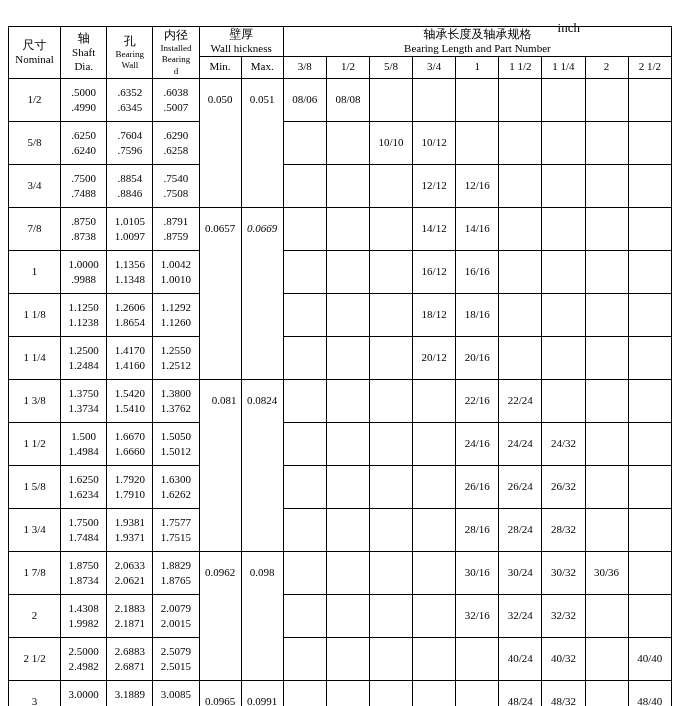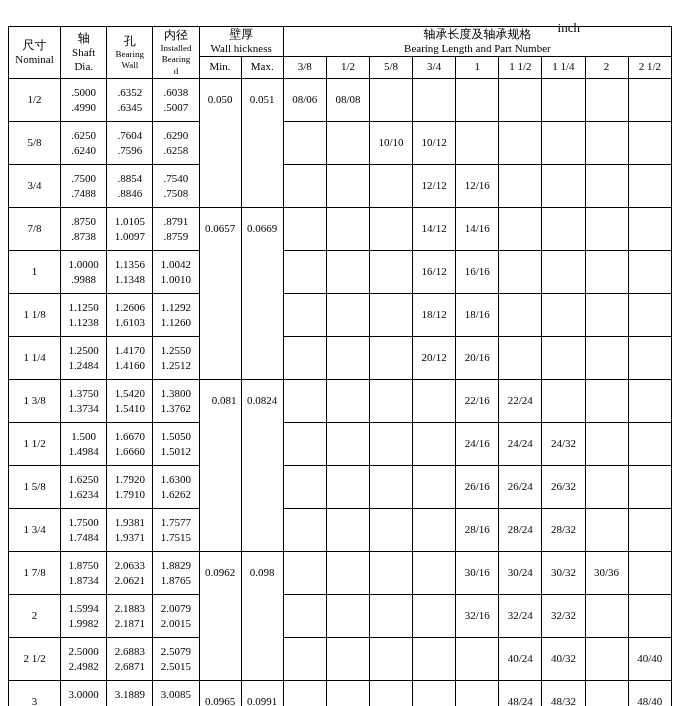--- a/index.html
+++ b/index.html
@@ -258,21 +258,21 @@
           </td>
           <td class="two-line">
             <span>1.0105</span>
             <span>1.0097</span>
           </td>
           <td class="two-line">
             <span>.8791</span>
             <span>.8759</span>
           </td>
           <td class="wall-cell" style="border-bottom: none;">0.0657</td>
-          <td class="wall-cell" style="border-bottom: none;">0.0669</td>
+          <td class="wall-cell" style="border-bottom: none; font-style: italic;">0.0669</td>
           <td class="part-cell"></td>
           <td class="part-cell"></td>
           <td class="part-cell"></td>
           <td class="part-cell">14/12</td>
           <td class="part-cell">14/16</td>
           <td class="part-cell"></td>
           <td class="part-cell"></td>
           <td class="part-cell"></td>
           <td class="part-cell"></td>
         </tr>
@@ -303,21 +303,21 @@
           <td class="part-cell"></td>
         </tr>
         <tr class="row-data">
           <td class="nominal-cell">1 1/8</td>
           <td class="two-line">
             <span>1.1250</span>
             <span>1.1238</span>
           </td>
           <td class="two-line">
             <span>1.2606</span>
-            <span>1.6103</span>
+            <span>1.8654</span>
           </td>
           <td class="two-line">
             <span>1.1292</span>
             <span>1.1260</span>
           </td>
           <td class="wall-cell" style="border-top: none; border-bottom: none;"></td>
           <td class="wall-cell" style="border-top: none; border-bottom: none;"></td>
           <td class="part-cell"></td>
           <td class="part-cell"></td>
           <td class="part-cell"></td>
@@ -480,21 +480,21 @@
           <td class="part-cell"></td>
           <td class="part-cell">30/16</td>
           <td class="part-cell">30/24</td>
           <td class="part-cell">30/32</td>
           <td class="part-cell">30/36</td>
           <td class="part-cell"></td>
         </tr>
         <tr class="row-data">
           <td class="nominal-cell">2</td>
           <td class="two-line">
-            <span>1.5994</span>
+            <span>1.4308</span>
             <span>1.9982</span>
           </td>
           <td class="two-line">
             <span>2.1883</span>
             <span>2.1871</span>
           </td>
           <td class="two-line">
             <span>2.0079</span>
             <span>2.0015</span>
           </td>

